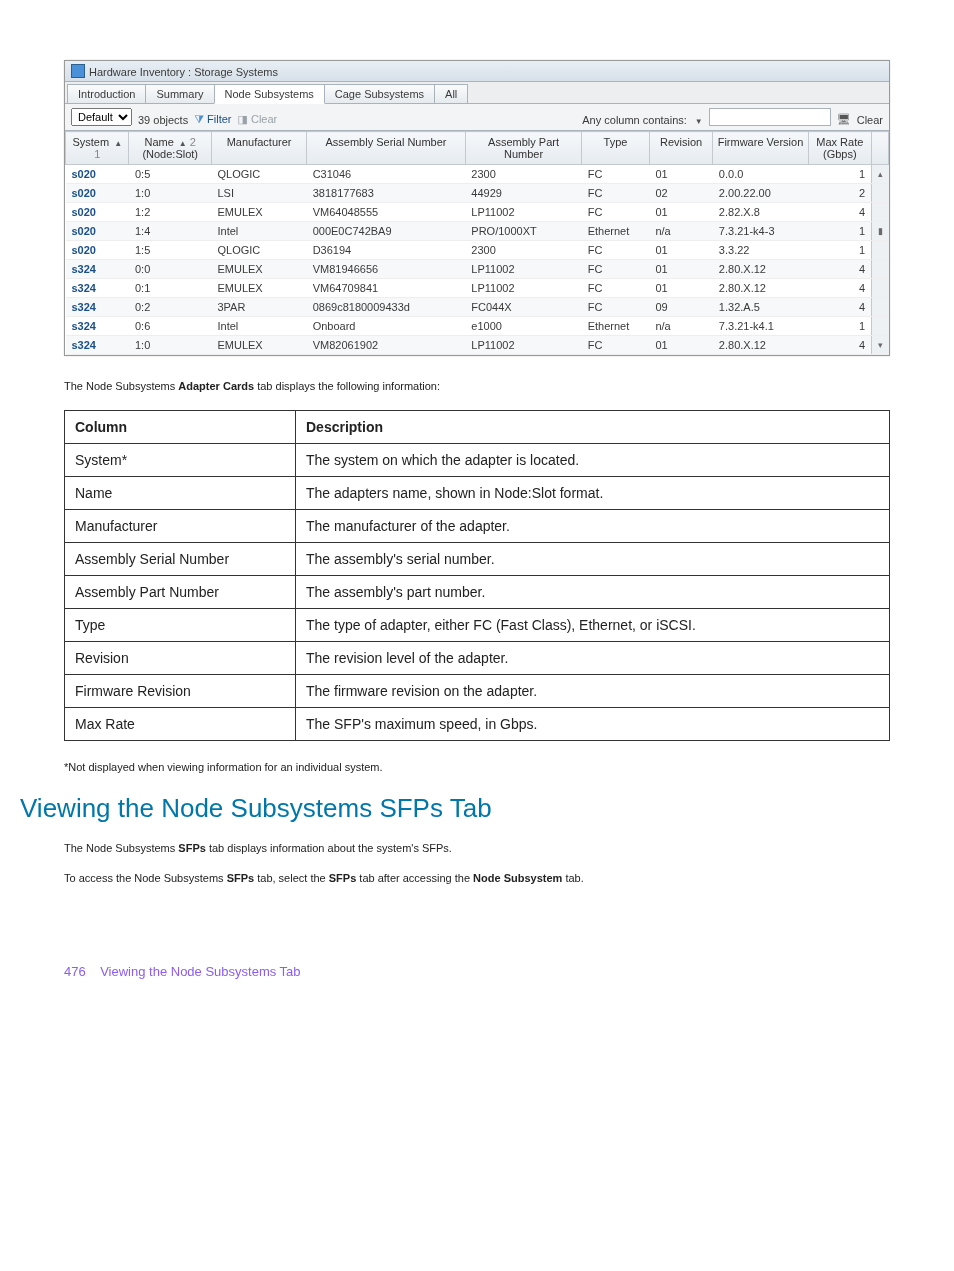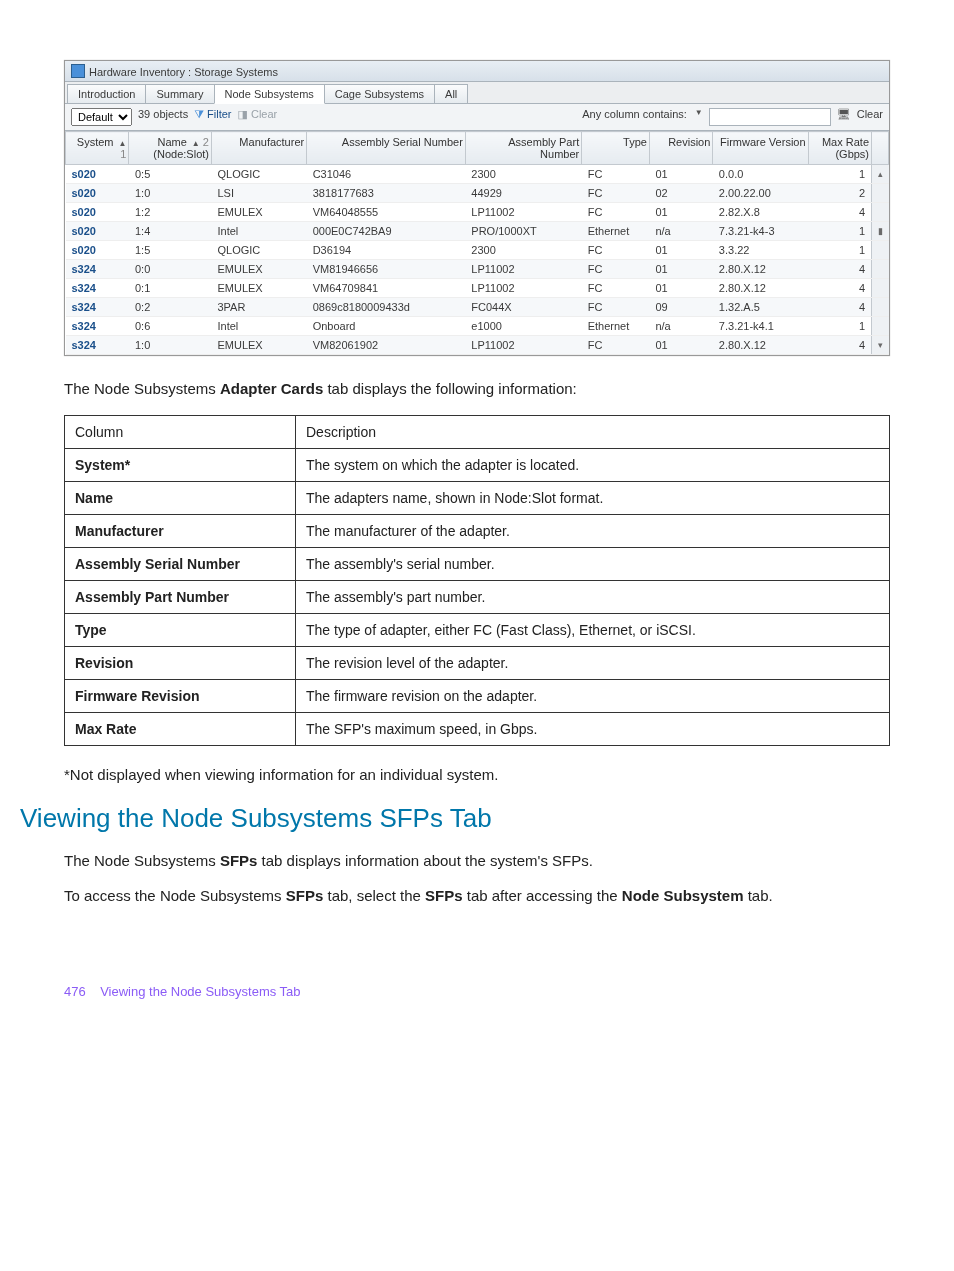--- a/index.html
+++ b/index.html
@@ -50,21 +50,21 @@
   }
   .ss-tab.active, .ss-subtab.active {
     background: #fff;
     border-bottom: 1px solid #fff;
     position: relative;
     z-index: 2;
     margin-bottom: -1px;
   }
   .ss-toolbar {
     display: flex;
-    align-items: flex-start;
+    align-items: flex-end;
     gap: 6px;
     padding: 4px 6px;
     border-bottom: 1px solid #aab3bb;
     background: #f2f4f6;
   }
   .ss-toolbar select {
     font-size: 11px;
     padding: 1px 2px;
   }
   .ss-toolbar .link {
@@ -79,21 +79,21 @@
   .grid {
     width: 100%;
     border-collapse: collapse;
     background: #fff;
     table-layout: fixed;
   }
   .grid th {
     font-weight: normal;
     background: linear-gradient(#f6f8fa,#e6ebf0);
     border: 1px solid #c3c9cf;
-    text-align: right;
+    text-align: center;
     padding: 4px 2px;
     color: #333;
     vertical-align: top;
   }
   .grid td {
     border-bottom: 1px solid #eee;
     padding: 3px 6px;
     white-space: nowrap;
   }
   .grid tbody tr.alt { background: #f6f8fa; }
@@ -107,42 +107,42 @@
   .scroll-ctrl {
     width: 14px;
     text-align: center;
     padding: 0;
     color: #6a6a6a;
     background: #eef1f4;
     border-left: 1px solid #c3c9cf;
     font-size: 9px;
   }
   .body-text {
-    font-size: 15px;
+    font-size: 11px;
     margin: 18px 0;
   }
   .body-text b { font-weight: 700; }
   table.def {
     width: 100%;
     border-collapse: collapse;
     margin: 10px 0 20px 0;
   }
   table.def th, table.def td {
     border: 1px solid #333;
     padding: 8px 10px;
     text-align: left;
     vertical-align: top;
     font-size: 14px;
   }
   table.def th {
+    font-weight: 700;
+    background: #fff;
+  }
+  table.def td.col-label {
     font-weight: 400;
-    background: #fff;
-  }
-  table.def td.col-label {
-    font-weight: 700;
     width: 210px;
   }
   h2.section {
     color: #0077aa;
     font-weight: 400;
     font-size: 26px;
     margin: 20px 0 12px -44px;
   }
   .footer {
     margin-top: 80px;

